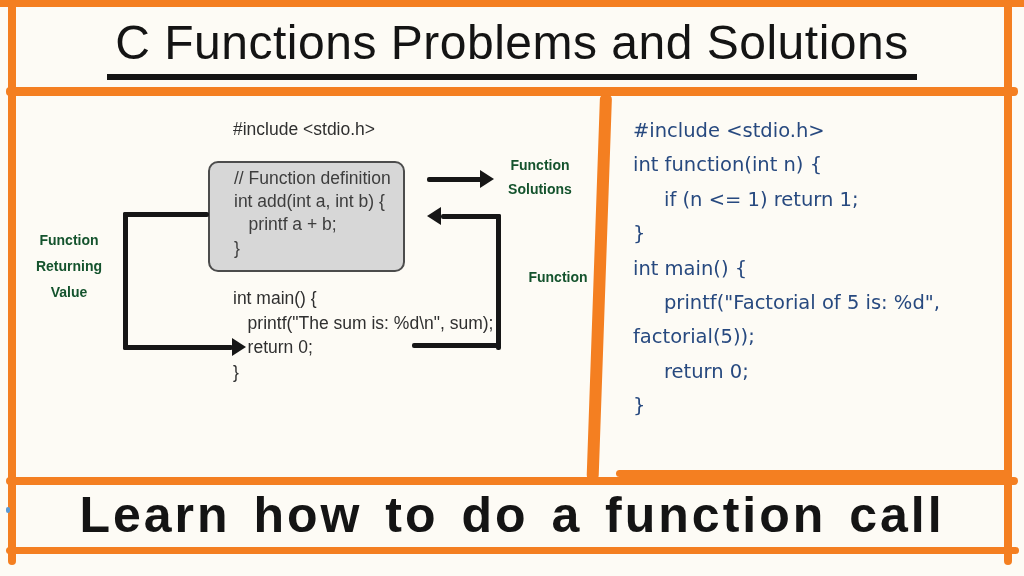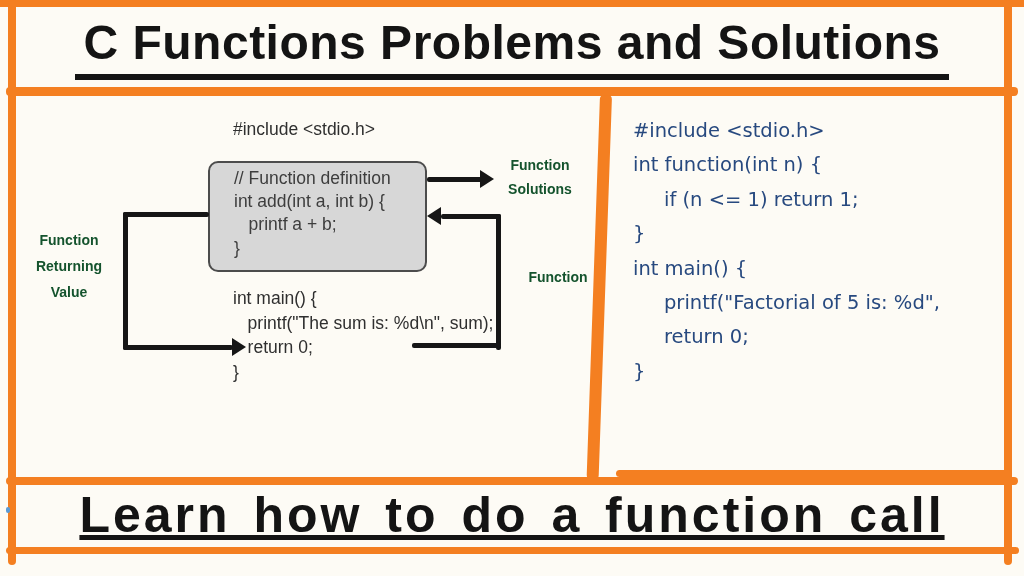--- a/index.html
+++ b/index.html
@@ -15,33 +15,33 @@
   .bar-right{left:1004px; top:0; width:8px; height:565px;}
   .bar-header-bottom{left:6px; top:87px; width:1012px; height:9px;}
   .bar-divider{left:600px; top:95px; width:12px; height:384px; transform:rotate(2deg); transform-origin:top left;}
   .bar-panel-bottom{left:616px; top:470px; width:396px; height:7px;}
   .bar-footer-top{left:6px; top:477px; width:1012px; height:8px;}
   .bar-footer-bottom{left:6px; top:547px; width:1013px; height:7px;}
   
   .title-band{position:absolute; left:24px; top:10px; width:976px; height:74px;
     display:flex; align-items:center; justify-content:center;}
   .title-text{
-    font-size:48px; font-weight:bold; color:var(--ink,#141414);
+    font-size:48px; font-weight:normal; color:var(--ink,#141414);
     letter-spacing:.5px; white-space:nowrap;
     border-bottom:6px solid var(--ink,#141414); padding:0 8px 4px 8px;}
   .footer-band{position:absolute; left:24px; top:484px; width:976px; height:62px;
     display:flex; align-items:center; justify-content:center;}
   .footer-text{
     font-size:50px; font-weight:bold; color:var(--ink,#141414);
-    letter-spacing:3px; word-spacing:6px; white-space:nowrap;text-decoration:underline;}
+    letter-spacing:3px; word-spacing:6px; white-space:nowrap;}
   
   .dg-text{position:absolute; color:#2F2F2F; font-size:17.5px; white-space:pre;}
   .include-line{left:233px; top:119px;}
   .def-box{
-    position:absolute; left:208px; top:161px; width:219px; height:111px;
+    position:absolute; left:208px; top:161px; width:197px; height:111px;
     box-sizing:border-box; background:var(--boxFill,#D7D7D7);
     border:2.5px solid var(--boxBorder,#4C4C4C); border-radius:10px;
     padding:4px 0 0 24px; font-size:17.5px; line-height:23.2px;
     color:#3D3D3D; white-space:pre;}
   .main-code{left:233px; top:286px; line-height:24.6px;}
   .dg-label{position:absolute; text-align:center; font-weight:bold;
     font-size:14px; line-height:23.5px; color:#14532d;}
   .label-def{left:482px; top:154px; width:116px;}
   .label-call{left:502px; top:266px; width:112px;}
   .label-ret{left:14px; top:227px; width:110px; line-height:26px;}
@@ -113,20 +113,20 @@
     <div class="aline ret-line-vert"></div>
     <div class="aline ret-line-bottom"></div>
     <div class="ahead head-right ret-arrow-head"></div>
     <div class="dg-label label-ret">
         <div>Function</div>
         <div>Returning</div>
         <div>Value</div>
       </div>
   </div>
 
-  <div class="code-panel"><div>#include &lt;stdio.h&gt;</div><div>int function(int n) {</div><div>     if (n &lt;= 1) return 1;</div><div>}</div><div>int main() {</div><div>     printf("Factorial of 5 is: %d",</div><div>     return 0;</div><div>}</div></div>
+  <div class="code-panel"><div>#include &lt;stdio.h&gt;</div><div>int function(int n) {</div><div>     if (n &lt;= 1) return 1;</div><div>}</div><div>int main() {</div><div>     printf("Factorial of 5 is: %d",</div><div>factorial(5));</div><div>     return 0;</div><div>}</div></div>
 
   <div class="footer-band">
     <span class="footer-text">Learn how to do a function call</span>
   </div>
 
   <div class="edge-artifact"></div>
 </div>
 
 </body></html>

